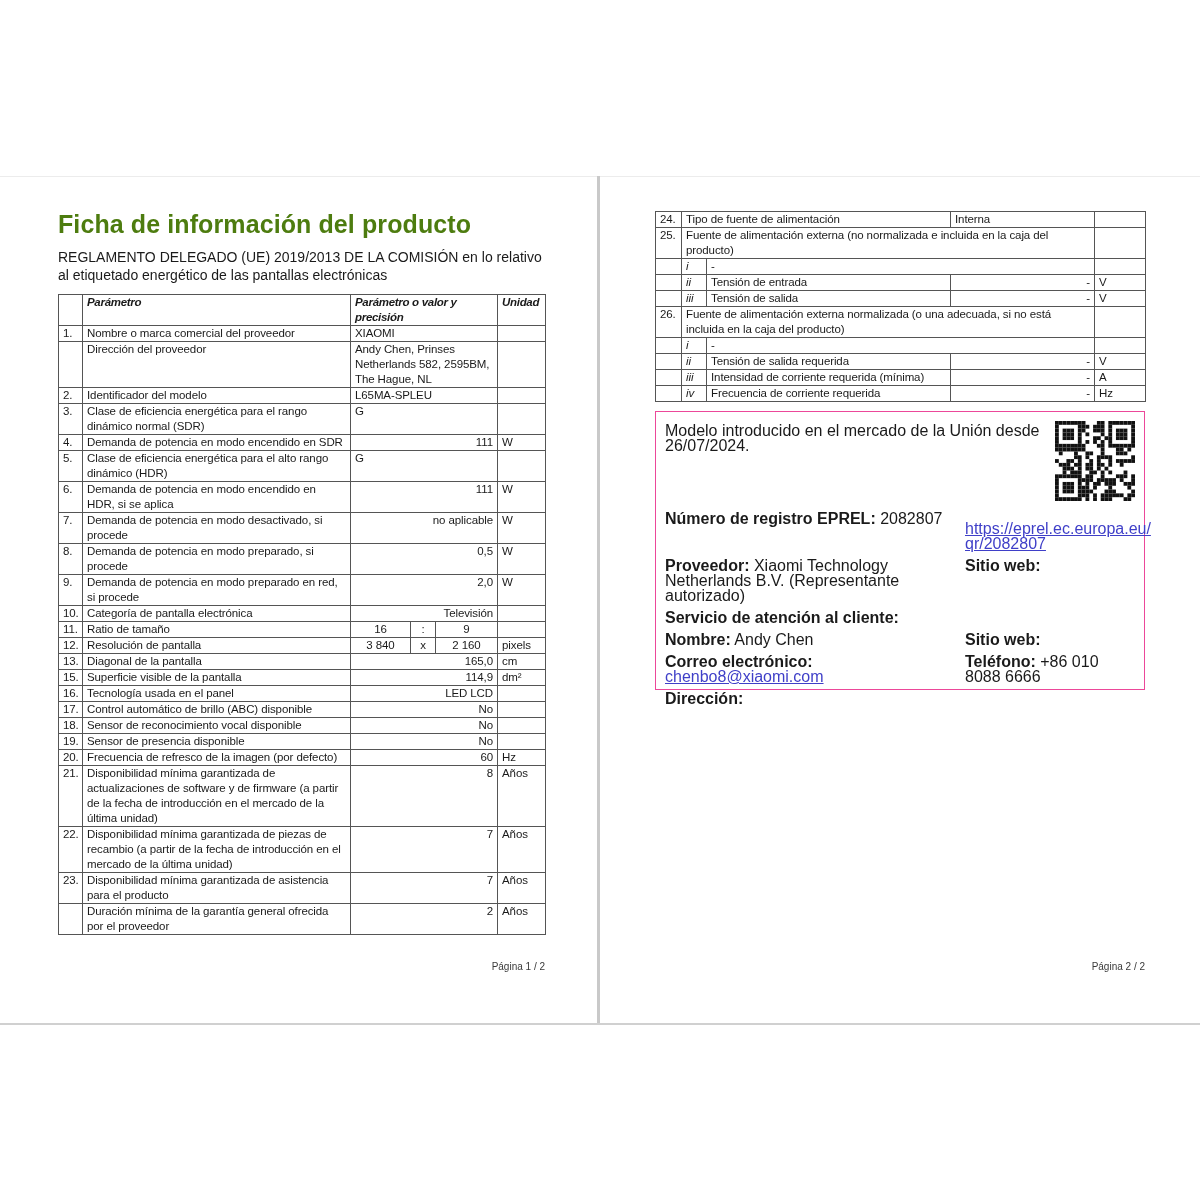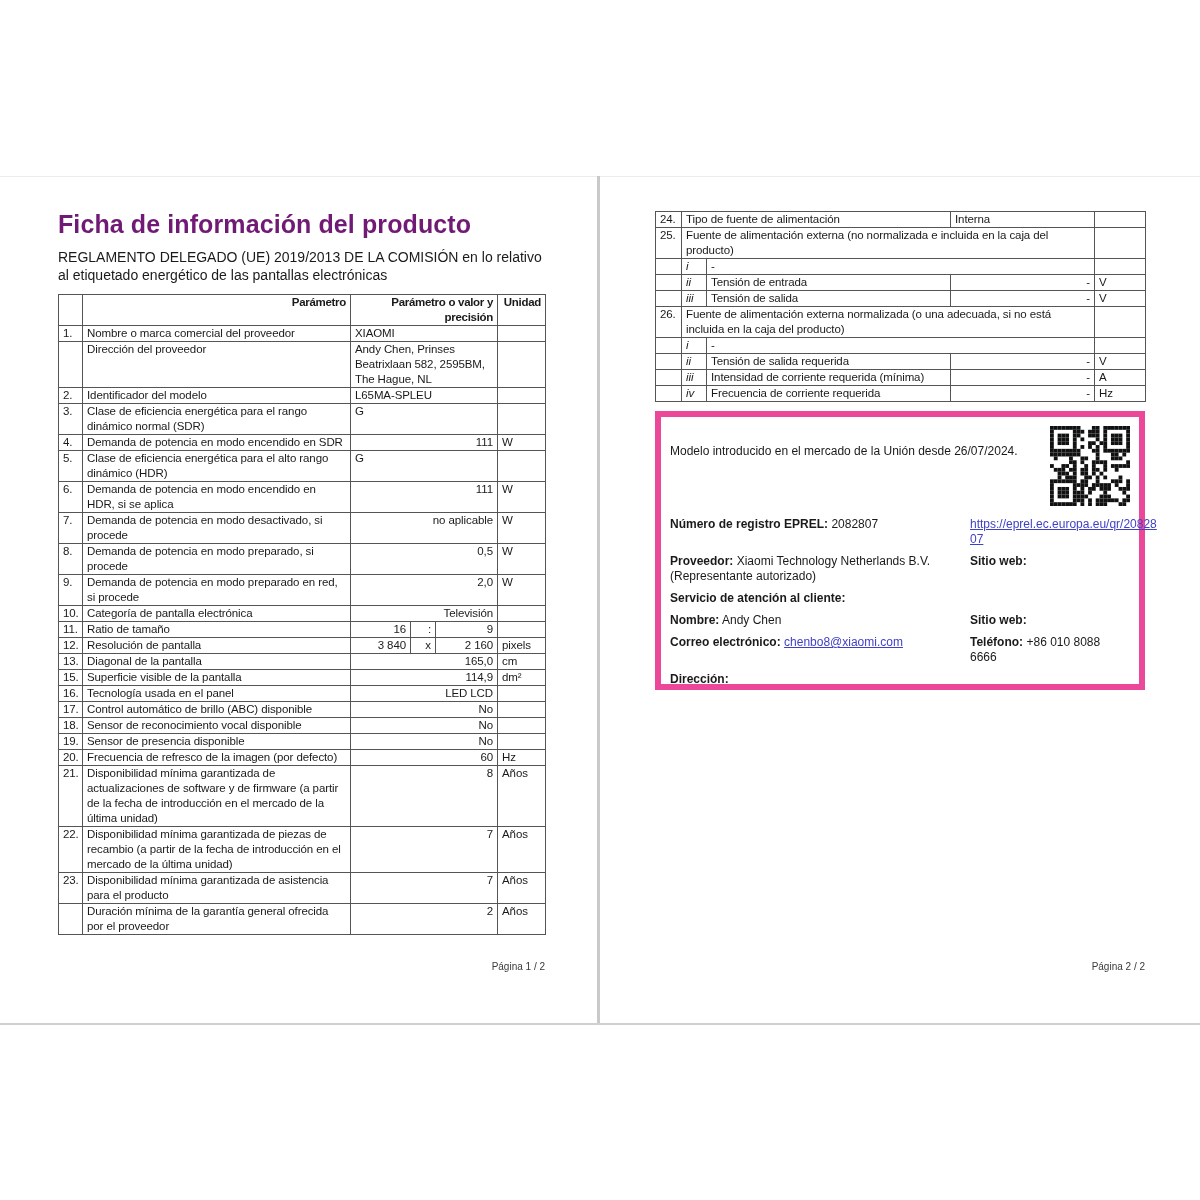--- a/index.html
+++ b/index.html
@@ -10,47 +10,47 @@
 
   .divider-v{position:absolute;left:597px;top:176px;width:3px;height:848px;background:#c9c9c9;}
   .divider-h-top{position:absolute;left:0;top:176px;width:1200px;height:1px;background:#ececec;}
   .divider-h-bottom{position:absolute;left:0;top:1023px;width:1200px;height:2px;background:#d0d0d0;}
 
   .page{position:absolute;top:211px;}
   .page1{left:58px;width:487px;}
   .page2{left:655px;width:490px;}
 
   h1.doc-title{margin:0 0 9px 0;font-size:25px;line-height:1.1;font-weight:bold;
-               color:#701a75;letter-spacing:0.1px;}
+               color:#4d7c0f;letter-spacing:0.1px;}
   .subtitle{margin:0 0 9px 0;font-size:14px;line-height:1.35;color:#1a1a1a;}
 
   table.fiche{border-collapse:collapse;table-layout:fixed;width:100%;}
   table.fiche td,table.fiche th{border:1px solid #555;vertical-align:top;
       font-size:11.5px;line-height:15px;letter-spacing:-0.1px;padding:0 4px;
       overflow:hidden;}
-  table.fiche th{font-weight:bold;text-align:right;letter-spacing:-0.3px;}
+  table.fiche th{font-weight:bold;text-align:left;letter-spacing:-0.3px;font-style:italic;}
   .prewrap{white-space:pre-line;}
   .num{padding-right:3px;}
   .sub{font-style:italic;text-align:left;}
   .v-left{text-align:left;}
   .v-right{text-align:right;}
-  .c{text-align:right;}
-
-  .info-box{position:relative;margin-top:9px;border:6px solid #ec4899;
-            box-sizing:border-box;height:279px;padding:26px 9px;
-            font-size:12px;line-height:15px;}
+  .c{text-align:center;}
+
+  .info-box{position:relative;margin-top:9px;border:1px solid #ec4899;
+            box-sizing:border-box;height:279px;padding:10px 9px;
+            font-size:16px;line-height:15px;}
   .qr{position:absolute;top:9px;right:9px;width:80px;height:80px;}
   .qr svg{display:block;}
   .ib-intro{margin:1px 0 0 0;max-width:380px;}
   .ib-row{display:flex;margin-top:7px;align-items:flex-start;}
   .ib-eprel{margin-top:58px;}
   .ib-left{flex:0 0 292px;padding-right:8px;}
   .ib-right{flex:1;}
   .eprel-url{display:inline-block;width:190px;word-break:break-all;line-height:15px;}
-  a.link{color:#3f3fc8;text-decoration:underline;}
+  a.link{color:#3f3fc8;text-decoration:underline;margin-top:10px;}
   .ib-dir .prewrap{margin-top:0;}
   b{font-weight:bold;text-align:center;}
 
   .footer{position:absolute;top:961px;font-size:10px;color:#3a3a3a;text-align:right;}
   .footer1{left:58px;width:487px;}
   .footer2{left:655px;width:490px;}
 </style>
 </head>
 <body>
 
@@ -84,21 +84,21 @@
       <tbody id="t1body">
           <tr>
             <td class="num">1.</td>
             <td class="prewrap">Nombre o marca comercial del proveedor</td>
             <td class="prewrap v-left" colspan="3">XIAOMI</td>
             <td class="prewrap"></td>
           </tr>
           <tr>
             <td class="num"></td>
             <td class="prewrap">Dirección del proveedor</td>
-            <td class="prewrap v-left" colspan="3">Andy Chen, Prinses Beatrixlaan 582, 2595BM, The Hague, NL</td>
+            <td class="prewrap v-left" colspan="3">Andy Chen, Prinses Netherlands 582, 2595BM, The Hague, NL</td>
             <td class="prewrap"></td>
           </tr>
           <tr>
             <td class="num">2.</td>
             <td class="prewrap">Identificador del modelo</td>
             <td class="prewrap v-left" colspan="3">L65MA-SPLEU</td>
             <td class="prewrap"></td>
           </tr>
           <tr>
             <td class="num">3.</td>

